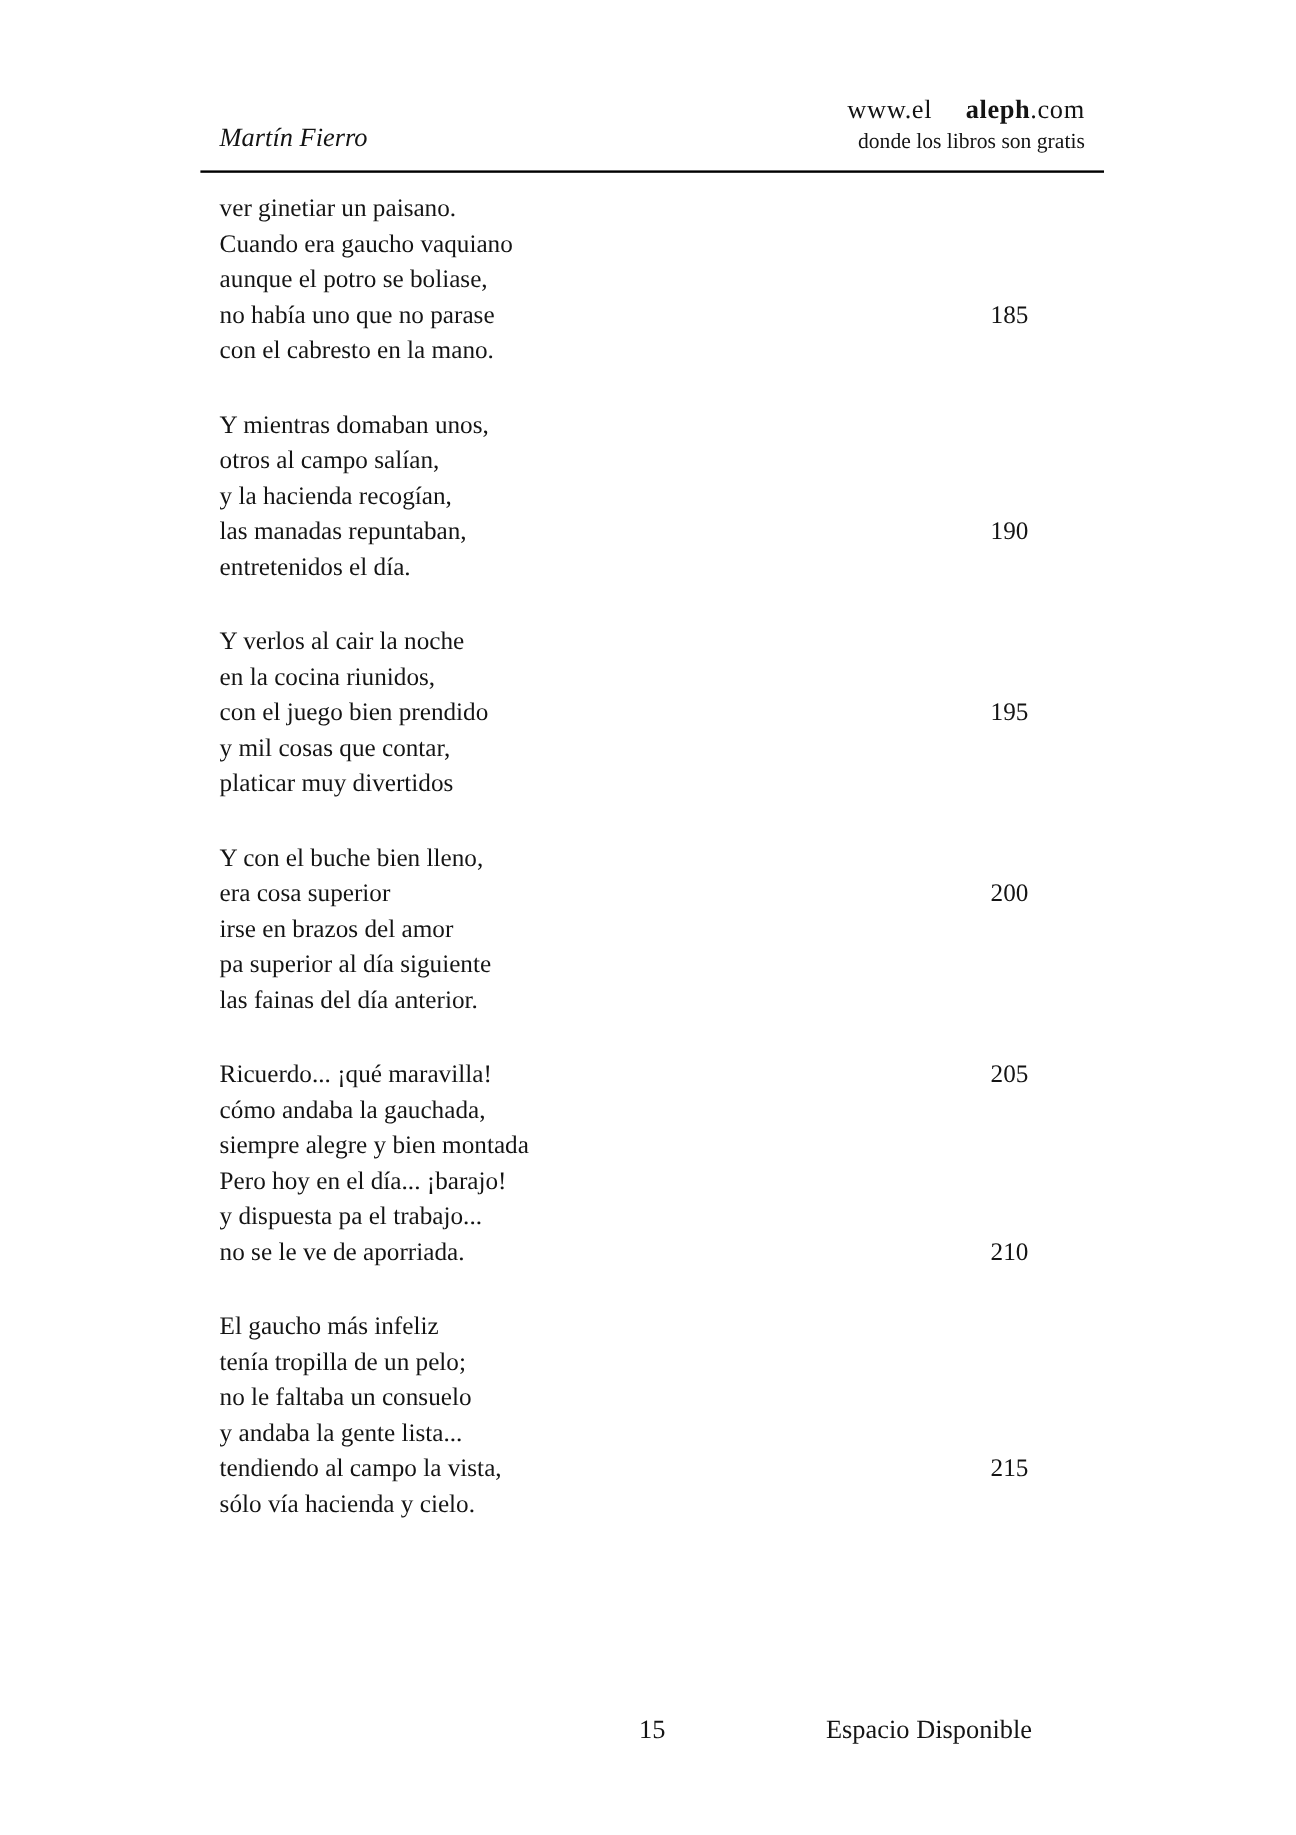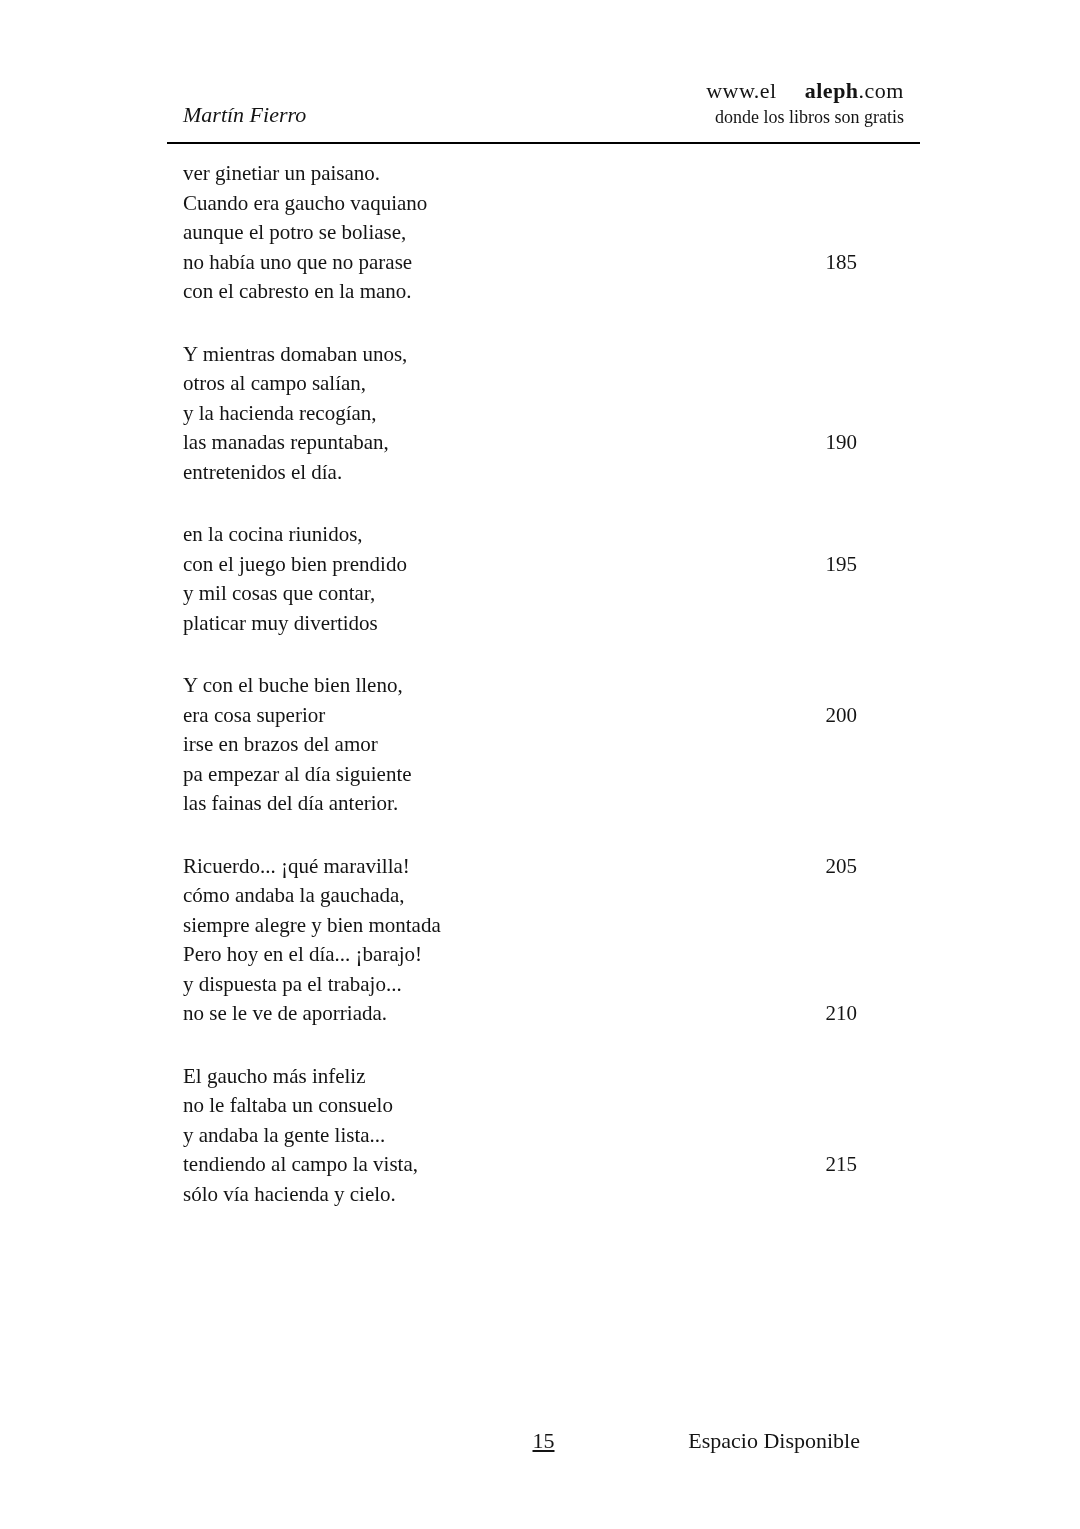--- a/index.html
+++ b/index.html
@@ -72,21 +72,20 @@
     right: 0;
     top: 1428px;
     height: 30px;
   }
   .page-number {
     position: absolute;
     left: 0;
     right: 0;
     text-align: center;
     font-size: 22px;
-    text-decoration: underline;
   }
   .footer-note {
     position: absolute;
     right: 60px;
     font-size: 22px;
   }
 </style>
 </head>
 <body>
 
@@ -111,42 +110,44 @@
         <div class="line"><span class="line-text">con el cabresto en la mano.</span></div>
       </div>
       <div class="stanza">
         <div class="line"><span class="line-text">Y mientras domaban unos,</span></div>
         <div class="line"><span class="line-text">otros al campo salían,</span></div>
         <div class="line"><span class="line-text">y la hacienda recogían,</span></div>
         <div class="line"><span class="line-text">las manadas repuntaban,</span><span class="line-number">190</span></div>
         <div class="line"><span class="line-text">entretenidos el día.</span></div>
       </div>
       <div class="stanza">
+        <div class="line"><span class="line-text">Y verlos al cair la noche</span></div>
         <div class="line"><span class="line-text">en la cocina riunidos,</span></div>
         <div class="line"><span class="line-text">con el juego bien prendido</span><span class="line-number">195</span></div>
         <div class="line"><span class="line-text">y mil cosas que contar,</span></div>
         <div class="line"><span class="line-text">platicar muy divertidos</span></div>
       </div>
       <div class="stanza">
         <div class="line"><span class="line-text">Y con el buche bien lleno,</span></div>
         <div class="line"><span class="line-text">era cosa superior</span><span class="line-number">200</span></div>
         <div class="line"><span class="line-text">irse en brazos del amor</span></div>
-        <div class="line"><span class="line-text">pa empezar al día siguiente</span></div>
+        <div class="line"><span class="line-text">pa superior al día siguiente</span></div>
         <div class="line"><span class="line-text">las fainas del día anterior.</span></div>
       </div>
       <div class="stanza">
         <div class="line"><span class="line-text">Ricuerdo... ¡qué maravilla!</span><span class="line-number">205</span></div>
         <div class="line"><span class="line-text">cómo andaba la gauchada,</span></div>
         <div class="line"><span class="line-text">siempre alegre y bien montada</span></div>
         <div class="line"><span class="line-text">Pero hoy en el día... ¡barajo!</span></div>
         <div class="line"><span class="line-text">y dispuesta pa el trabajo...</span></div>
         <div class="line"><span class="line-text">no se le ve de aporriada.</span><span class="line-number">210</span></div>
       </div>
       <div class="stanza">
         <div class="line"><span class="line-text">El gaucho más infeliz</span></div>
+        <div class="line"><span class="line-text">tenía tropilla de un pelo;</span></div>
         <div class="line"><span class="line-text">no le faltaba un consuelo</span></div>
         <div class="line"><span class="line-text">y andaba la gente lista...</span></div>
         <div class="line"><span class="line-text">tendiendo al campo la vista,</span><span class="line-number">215</span></div>
         <div class="line"><span class="line-text">sólo vía hacienda y cielo.</span></div>
       </div>
     </main>
 
   <footer class="page-footer">
     <div class="page-number">15</div>
     <div class="footer-note">Espacio Disponible</div>

